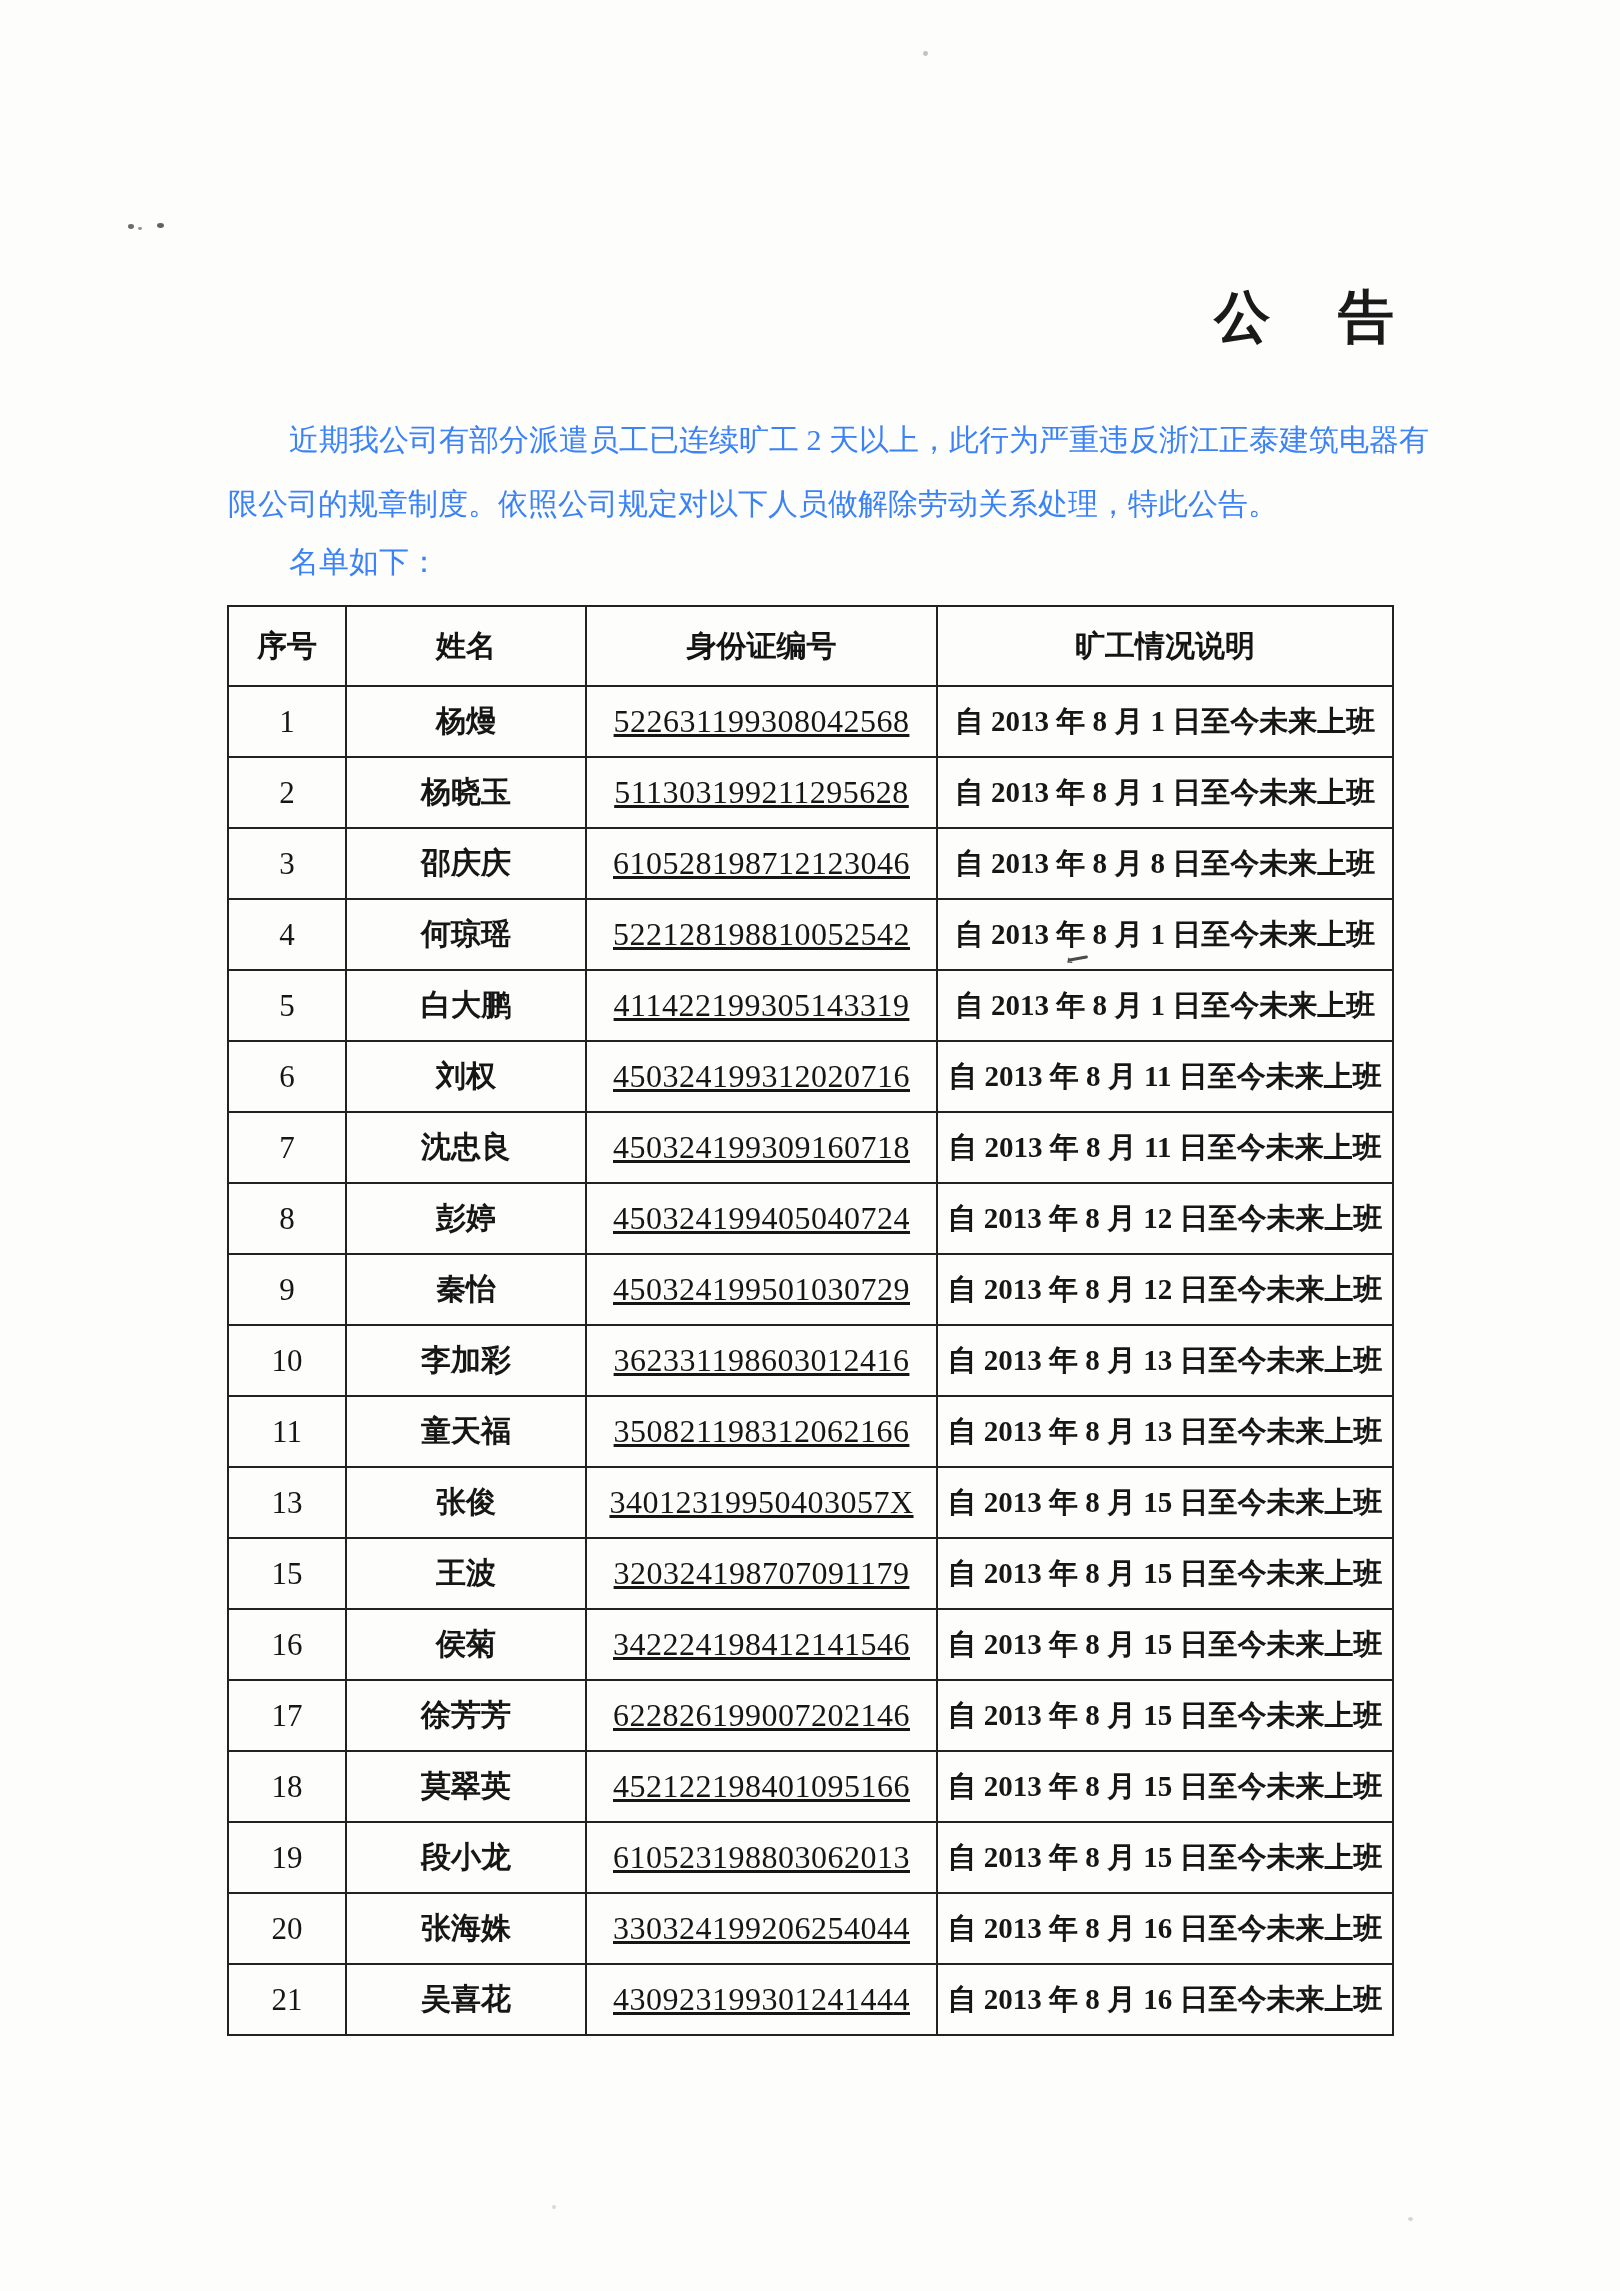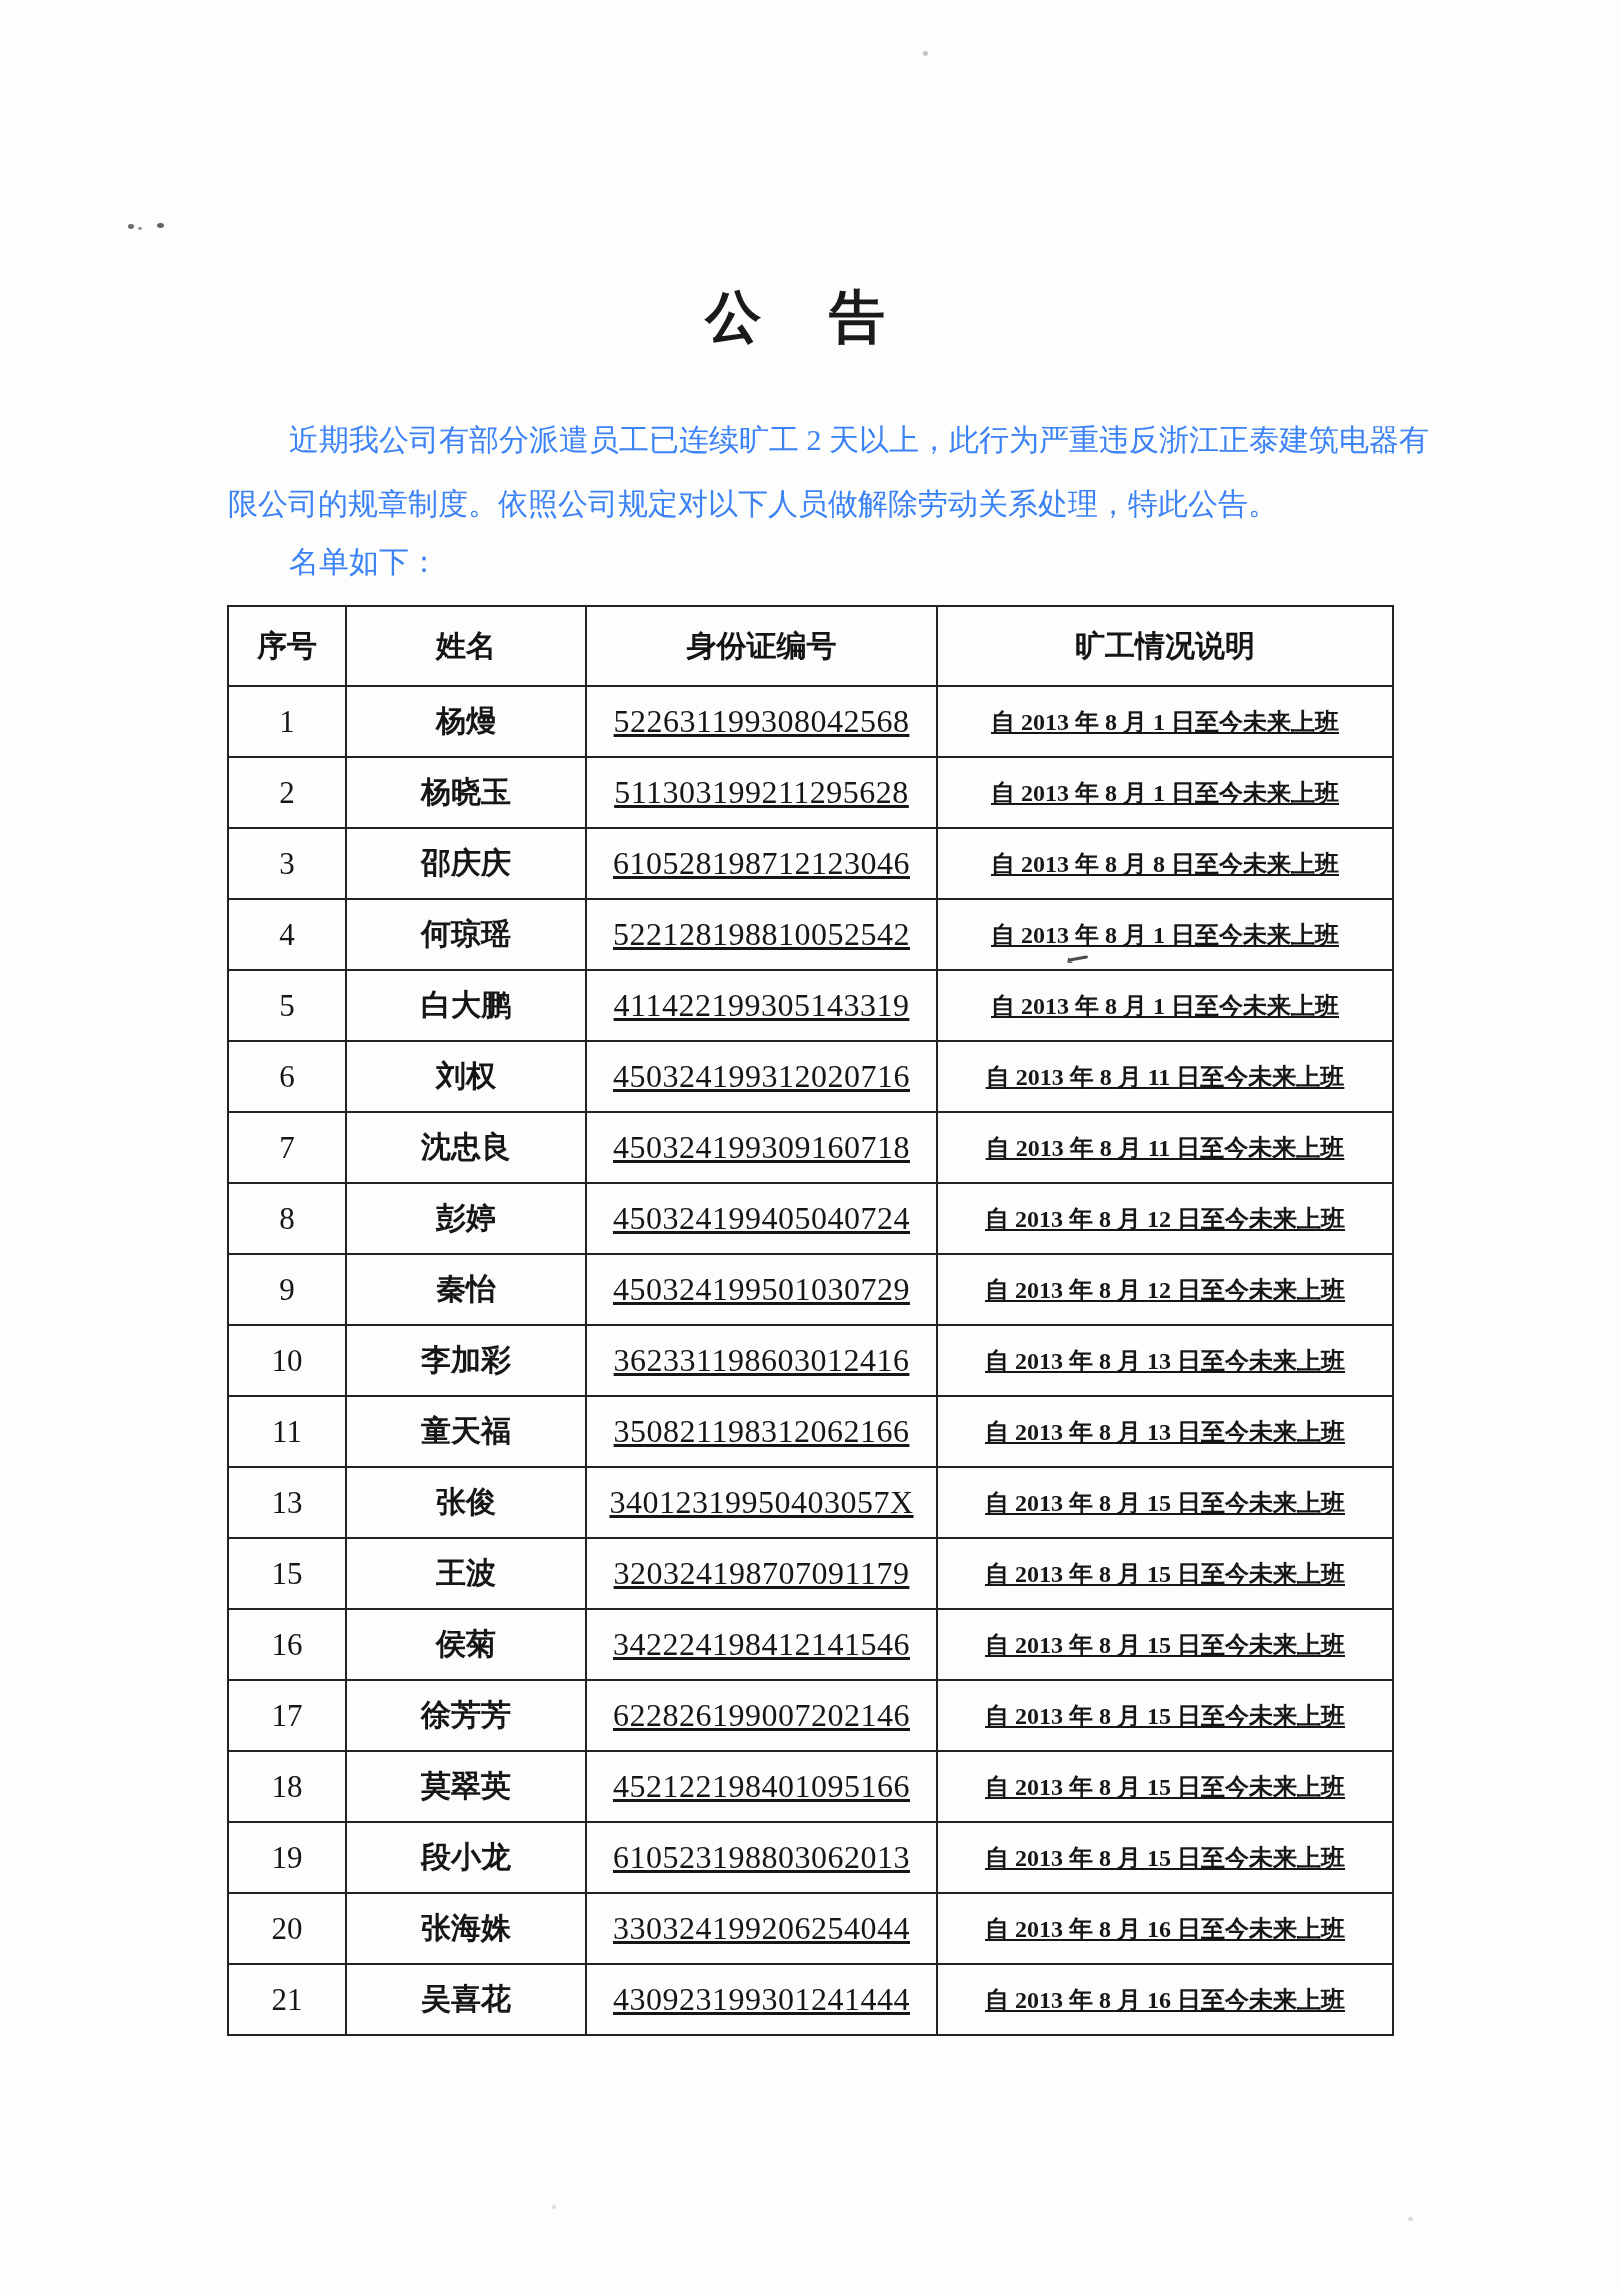--- a/index.html
+++ b/index.html
@@ -13,24 +13,24 @@
     width: 1620px;
     height: 2292px;
     background: #fdfdfc;
     overflow: hidden;
     font-family: "Liberation Serif", "DejaVu Serif", serif;
     color: #161616;
   }
   .doc-title {
     position: absolute;
     top: 280px;
-    left: 216px;
+    left: 236px;
     width: 1164px;
     margin: 0;
-    text-align: center;
+    text-align: right;
     font-size: 56px;
     font-weight: 700;
     letter-spacing: 5.9px;
     color: #1a1a1a;
   }
   .para {
     position: absolute;
     left: 228px;
     width: 1176px;
     margin: 0;
@@ -64,21 +64,21 @@
   table.roster thead th {
     height: 78px;
     font-size: 30px;
     font-weight: 700;
     color: #141414;
   }
   table.roster tbody td { height: 69px; }
   td.c0 { font-size: 31px; font-weight: 400; }
   td.c1 { font-size: 30px; font-weight: 600; }
   td.c2 { font-size: 32px; font-weight: 400; letter-spacing: 0.5px; text-decoration: underline; }
-  td.c3 { font-size: 24px; font-weight: 600; text-decoration: underline; }
+  td.c3 { font-size: 29px; font-weight: 600; }
 
   
   .speck {
     position: absolute;
     background: #3a3a3a;
     border-radius: 50%;
   }
   .s1 { left: 128px; top: 224px; width: 5.9px;  height: 4.9px; opacity: .75; }
   .s2 { left: 138px; top: 227px; width: 3.9px;  height: 2.9px; opacity: .55; }
   .s3 { left: 157px; top: 223px; width: 6.9px;  height: 4.9px; opacity: .8;  }

